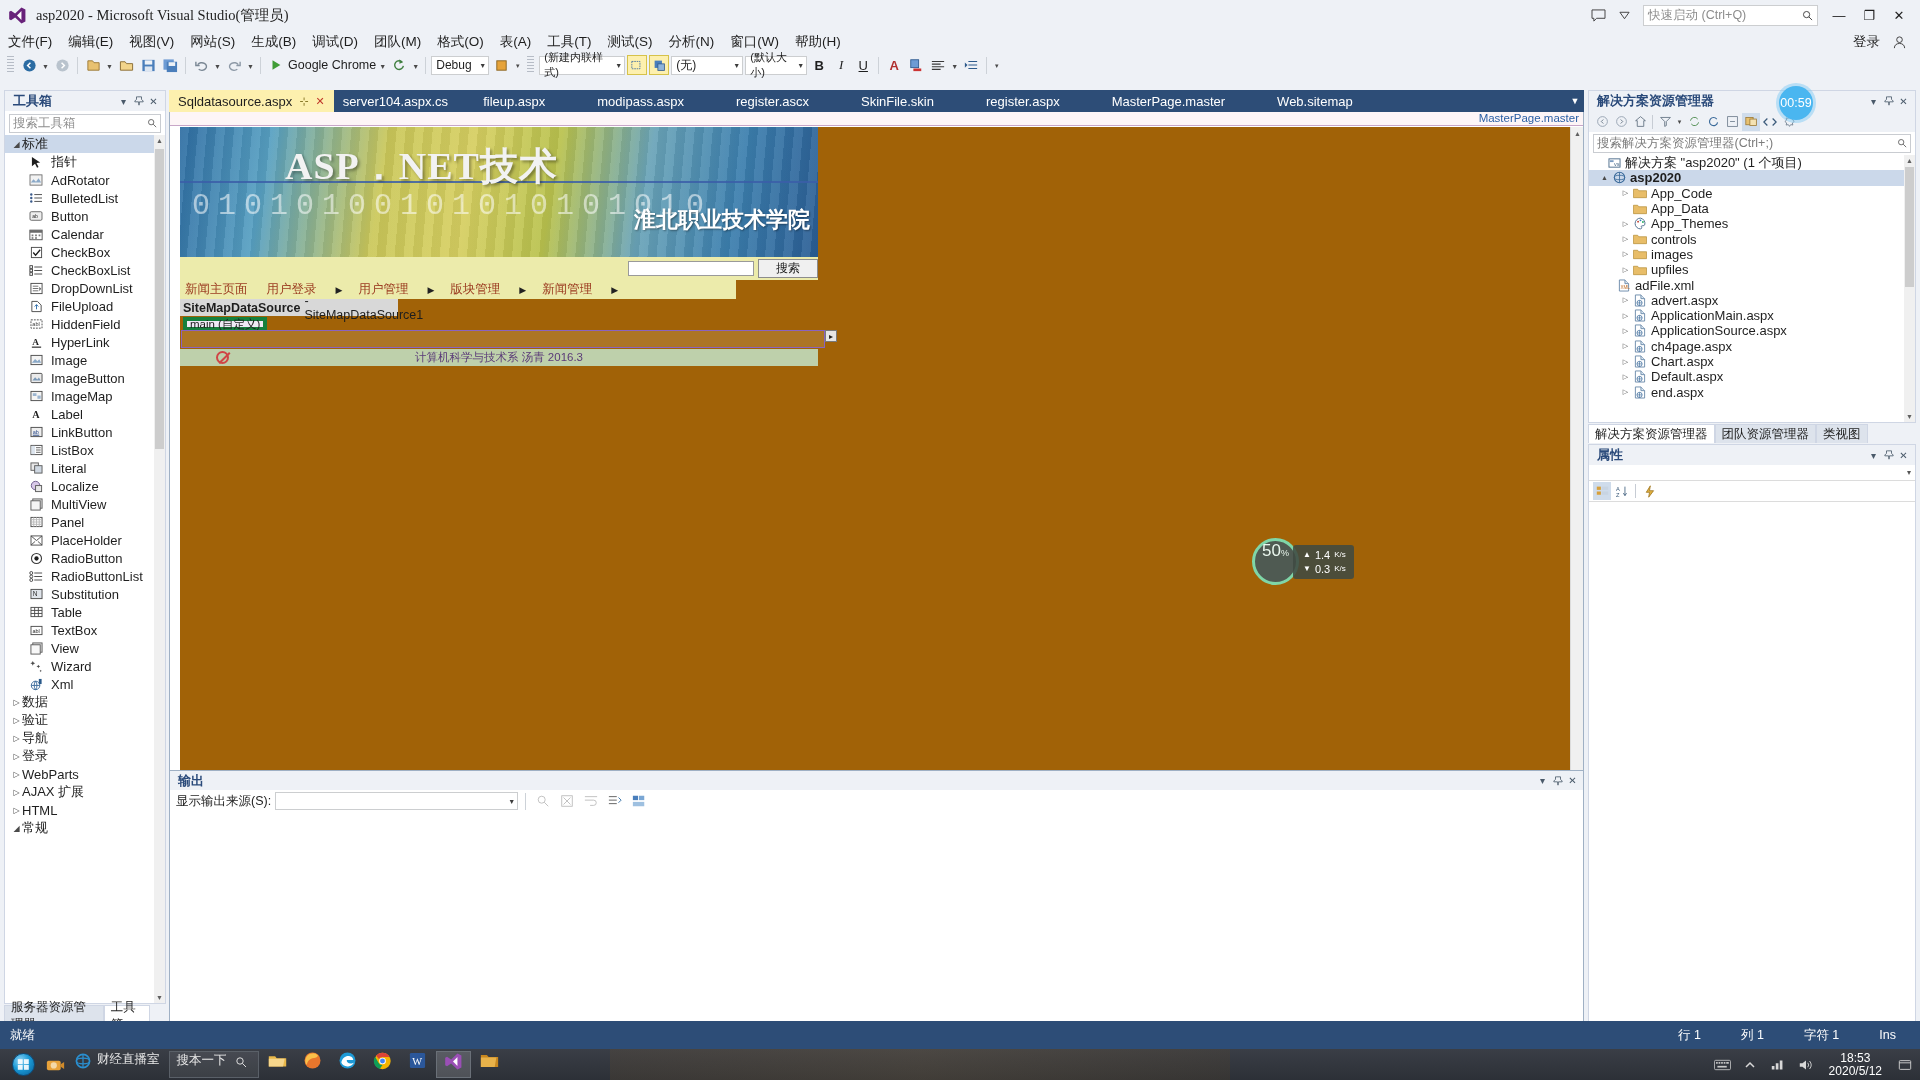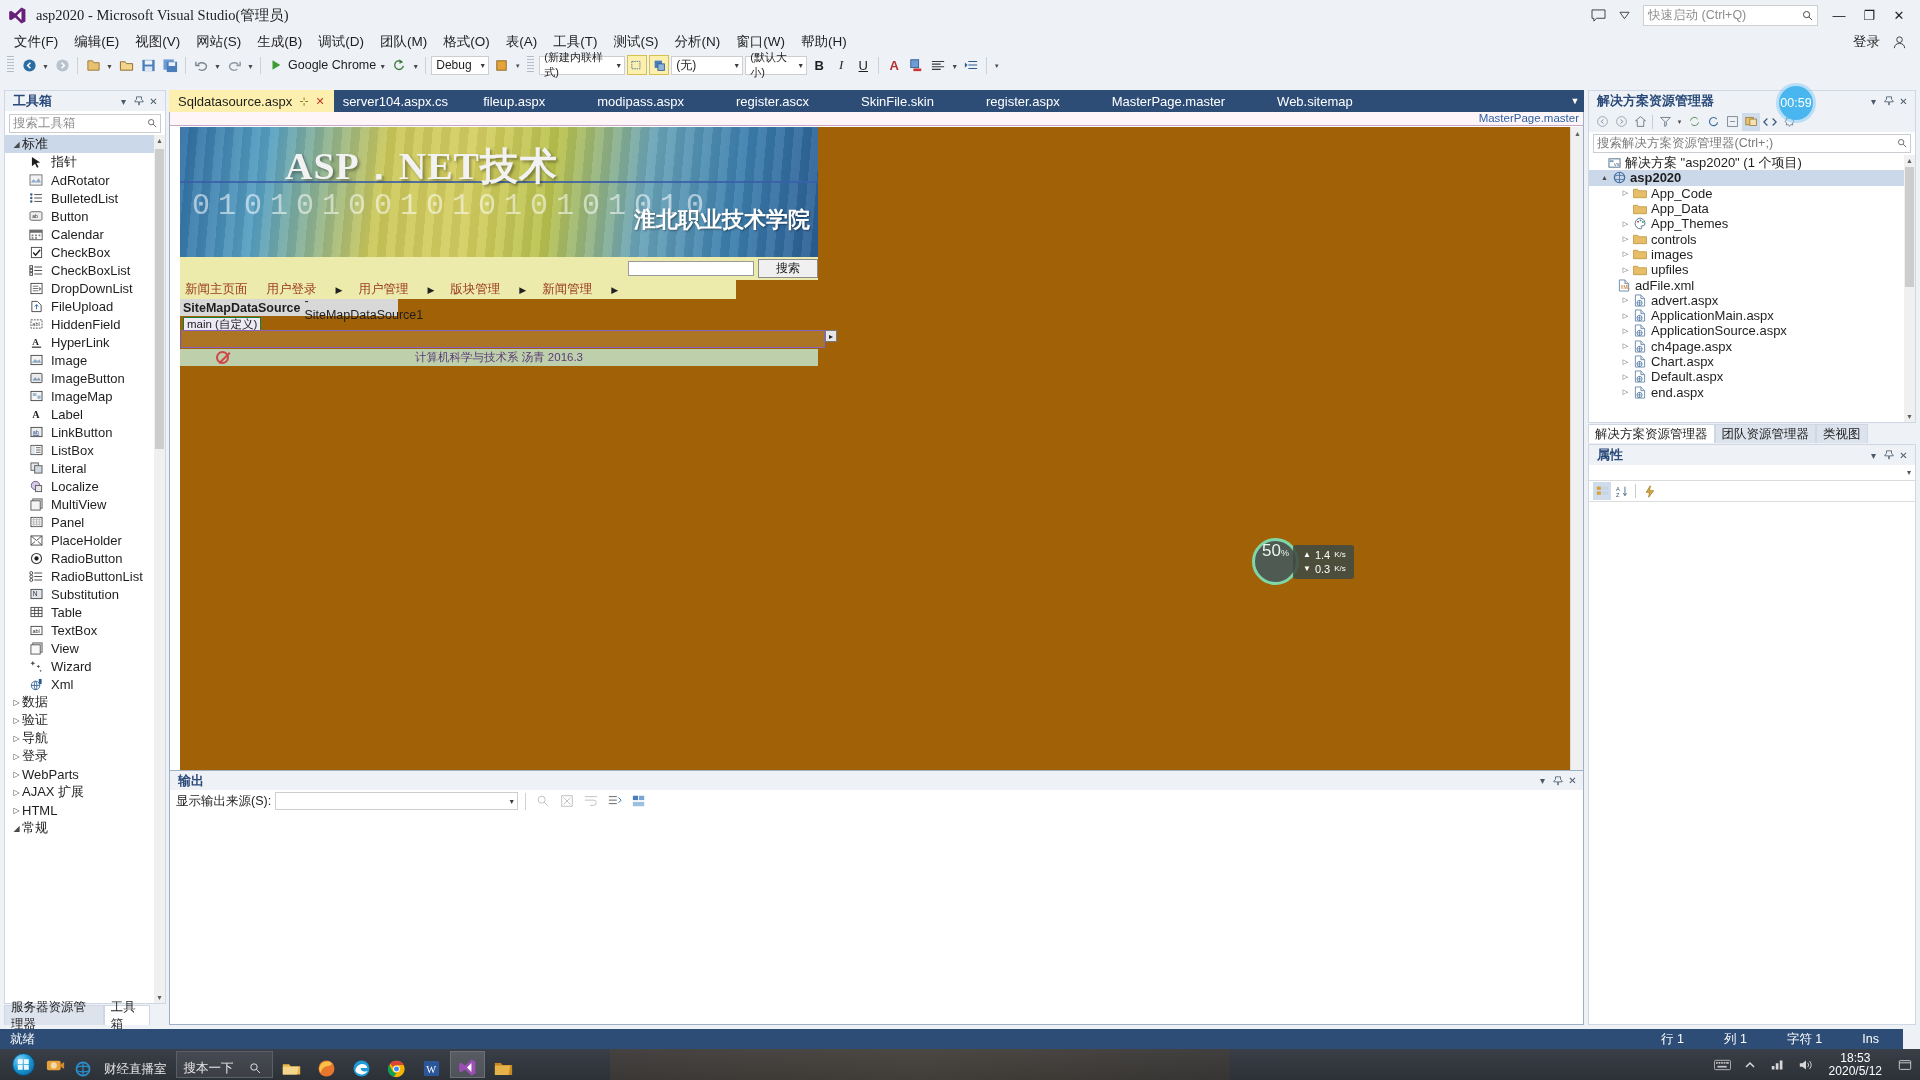--- a/index.html
+++ b/index.html
@@ -18,21 +18,21 @@
   .title-text { font-size:14.5px; color:#1e1e1e;font-family:Liberation Serif, serif; }
   .title-right { position:absolute; right:0; top:0; height:31px; display:flex; align-items:center; gap:0px; }
   .tr-icon { width:26px; height:24px; display:flex; align-items:center; justify-content:center; color:#3a3a3a; }
   .quick-launch { width:175px; height:21px; background:#fff; border:1px solid #ccced0; display:flex; align-items:center;
       padding:0 4px; font-size:12.5px; color:#8d8d8d; margin:0 6px; }
   .quick-launch .ql-text { flex:1; }
   .wbtn { width:30px; height:22px; display:flex; align-items:center; justify-content:center; font-size:13px; color:#1e1e1e; }
   .wbtn.close { margin-right:6px; }
 
   
-  .menubar { height:22px; display:flex; align-items:center; padding-left:6px; font-size:13.5px; color:#1e1e1e; }
+  .menubar { height:22px; display:flex; align-items:center; font-size:13.5px; color:#1e1e1e; }
   .menubar .mi { padding:2px 8px; white-space:nowrap; }
   .menu-right { margin-left:auto; display:flex; align-items:center; padding-right:12px; }
   .signin { font-size:13.5px; color:#1e1e1e; padding-right:10px; }
   .person-ico { width:18px; height:18px; display:flex; align-items:center; justify-content:center; }
 
   
   .toolbar { height:24px; display:flex; align-items:center; padding-left:4px; gap:2px; font-size:12px; }
   .tb-grip { width:7px; height:18px; background:
       repeating-linear-gradient(to bottom, #b6bcc6 0 1px, transparent 1px 3px); margin:0 3px; }
   .tb-btn { width:20px; height:20px; display:flex; align-items:center; justify-content:center; position:relative; }
@@ -101,21 +101,21 @@
   .searchbox { position:absolute; left:448px; top:134px; width:126px; height:15px; background:#fff; border:1px solid #9a9a9a; }
   .searchbtn { position:absolute; left:578px; top:132px; width:60px; height:19px; background:#f0f0f0;
      border:1px solid #8c8c8c; font-size:12px; display:flex; align-items:center; justify-content:center; color:#1e1e1e; }
   .navbar { position:absolute; left:0; top:153px; width:556px; height:19px; background:#ecebab;
       display:flex; align-items:center; padding-left:5px; font-size:12.5px; color:#9b3b20; gap:0px;}
   .navbar .nv { padding:0 10px 0 0; margin-right:9px; white-space:nowrap; }
   .navbar .nvarrow { color:#222; font-size:9px; margin-right:16px; }
   .sitemapds { position:absolute; left:0; top:172px; width:218px; height:17px; background:#d8d8d8;
      display:flex; align-items:center; font-size:12.5px; color:#1e1e1e; padding-left:3px; }
   .sitemapds b { font-weight:bold; }
-  .maintag { position:absolute; left:3px; top:190px; height:14px; background:#eeeaf5; border:1px solid #15803d;
+  .maintag { position:absolute; left:3px; top:190px; height:14px; background:#eeeaf5; border:4px solid #15803d;
      font-size:11.5px; color:#1e1e1e; display:flex; align-items:center; padding:0 3px; }
   .mainbox { position:absolute; left:1px; top:203px; width:644px; height:18px; border:1px solid #8a63c0;
      background:rgba(255,255,255,.12); }
   .mainbox .handle { position:absolute; right:-13px; top:-1px; width:12px; height:12px; background:#e6e6e6;
      border:1px solid #7a7a7a; font-size:8px; display:flex; align-items:center; justify-content:center; }
   .noentry { position:absolute; left:36px; top:224px; width:13px; height:13px; border:2px solid #d04545;
      border-radius:50%; }
   .noentry:after { content:""; position:absolute; left:-1px; top:4px; width:15px; height:2px; background:#d04545;
      transform:rotate(-45deg); }
   .footer-text { position:absolute; left:0; top:222px; width:638px; height:17px; background:#bed0ab;
@@ -172,32 +172,32 @@
 
   
   .props { position:absolute; right:4px; top:358px; bottom:4px; width:328px; background:#fff;
      border:1px solid #cfd6e4; display:flex; flex-direction:column; }
   .props-sub { height:16px; border-bottom:1px solid #dcdcdc; display:flex; align-items:center; justify-content:flex-end;
        padding-right:4px; font-size:8px; color:#555; }
   .props-toolbar { height:21px; display:flex; align-items:center; gap:2px; padding-left:4px; border-bottom:1px solid #dcdcdc; }
   .props-body { flex:1; background:#fff; }
 
   
-  .statusbar { position:absolute; left:0; right:17px; bottom:31px; height:20px; background:#2d4d77; color:#fff;
+  .statusbar { position:absolute; left:0; right:0; bottom:31px; height:28px; background:#2d4d77; color:#fff;
       display:flex; align-items:center; font-size:12.5px; padding:0 10px; }
   .sb-right { margin-left:auto; display:flex; align-items:center; gap:40px; padding-right:14px; }
 
   
   .taskbar { position:absolute; left:0; right:0; bottom:0; height:31px;
       background:linear-gradient(to bottom,#3a3e46 0%, #2c3037 100%); display:flex; align-items:center; }
   .startbtn { width:46px; height:31px; display:flex; align-items:center; justify-content:center; }
   .start-orb { width:23px; height:23px; border-radius:50%;
       background:radial-gradient(circle at 35% 30%, #8ed3f5 0%, #1a9ad6 45%, #0a5f97 100%);
       border:1px solid #0d4b7a; display:flex; align-items:center; justify-content:center; }
-  .tb-sitem { height:27px; display:flex; align-items:flex-end; padding:0 7px; margin:0 1px; gap:12px;
+  .tb-sitem { height:27px; display:flex; align-items:flex-start; padding:0 7px; margin:0 1px; gap:5px;
       color:#e8e8e8; font-size:12.5px; }
   .tb-sitem.boxed { border:1px solid #5a6068; background:rgba(255,255,255,.07); }
   .tb-sitem.active { background:rgba(255,255,255,.16); border:1px solid #6a7078; }
   .tb-ico { width:19px; height:19px; display:flex; align-items:center; justify-content:center; }
   .tray { margin-left:auto; display:flex; align-items:center; gap:9px; padding-right:6px; color:#e8e8e8; font-size:11.5px; }
   .clock { text-align:center; line-height:13px; font-size:12px; color:#fff; padding:0 4px; }
 
   
   .net-timer { position:absolute; right:107px; top:86px; width:34px; height:34px; border-radius:50%;
      background:#4ab6f0; color:#fff; font-size:12.5px; display:flex; align-items:center; justify-content:center;

